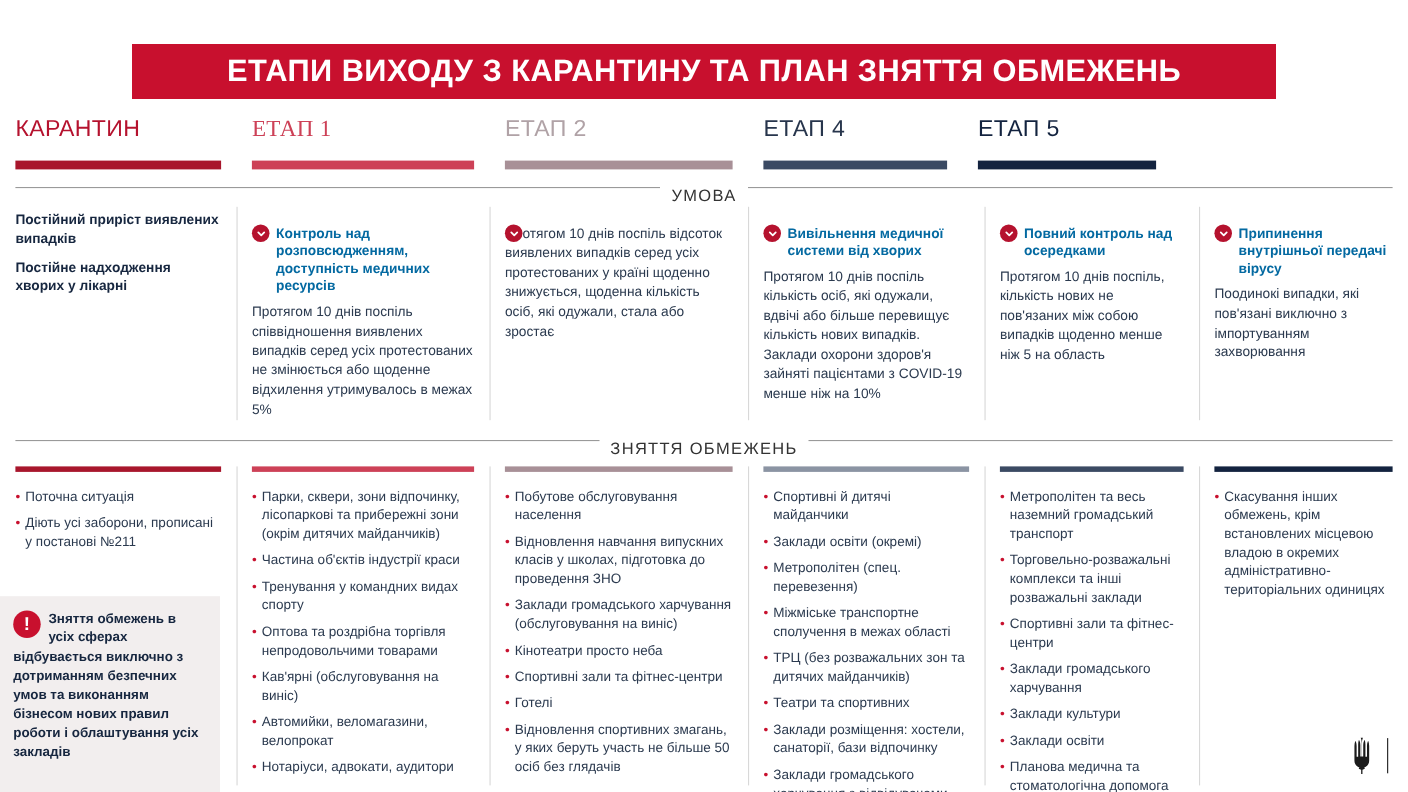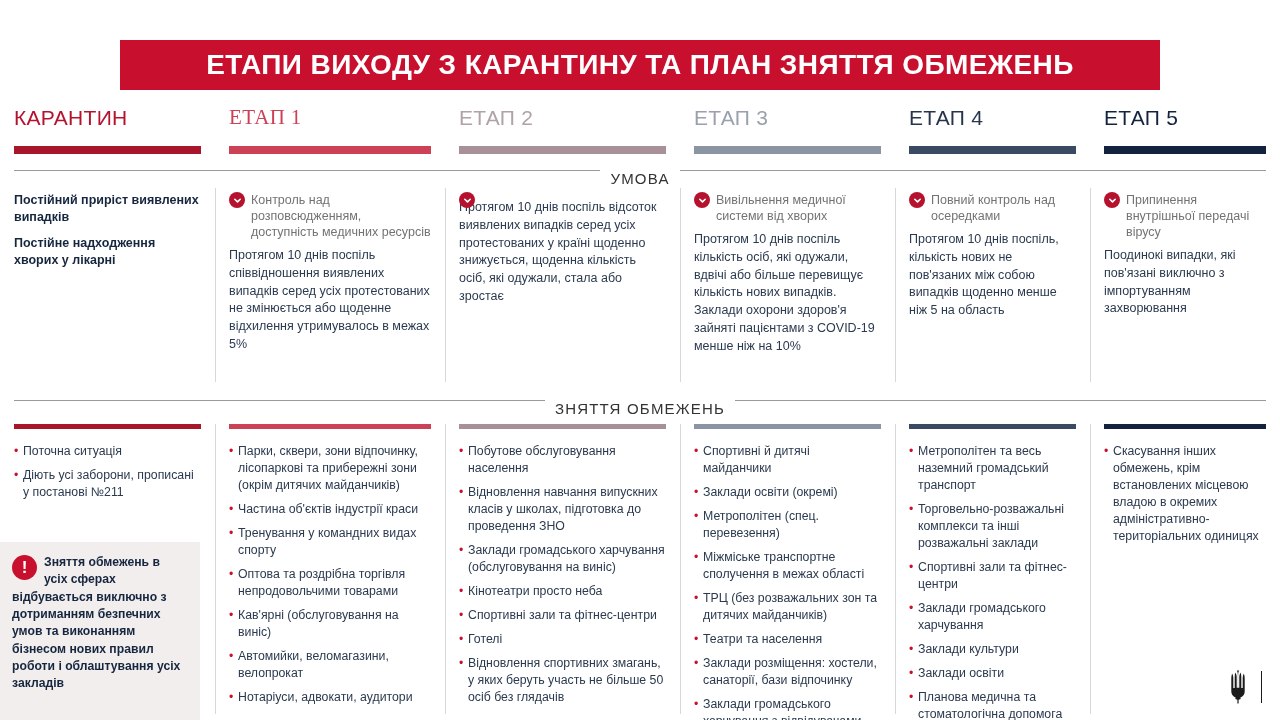--- a/index.html
+++ b/index.html
@@ -53,22 +53,22 @@
   .cond-row {
     position: absolute; left: 0; top: 192px; width: 1280px; height: 200px;
     display: flex;
   }
   .cond-col { position: relative; padding: 0 14px; }
   .cond-col + .cond-col::before {
     content: ""; position: absolute; left: 0; top: -4px; bottom: 10px;
     width: 1px; background: #d8d8d8;
   }
   .cond-head {
-    font-size: 12.5px; font-weight: normal; color: #737373; line-height: 1.28;
-    margin-bottom: 7px; position: relative; padding-left: 0;
+    font-size: 12.5px; font-weight: bold; color: #0369a1; line-height: 1.28;
+    margin-bottom: 7px; position: relative; padding-left: 0; margin-top: 12px;
   }
   .cond-head.with-icon { padding-left: 22px; }
   .chk-icon {
     position: absolute; left: 0; top: 0px; width: 16px; height: 16px;
     border-radius: 50%; background: #b5122e;
     display: flex; align-items: center; justify-content: center;
   }
   .chk-icon svg { display: block; }
   .cond-body {
     font-size: 12.5px; color: #2b3a4f; line-height: 1.42;
@@ -139,24 +139,20 @@
         <div class="stage-head-bar" style="background: rgb(168, 22, 44);"></div>
       </div>
       <div class="stage-head" style="width: 230px;">
         <div class="stage-head-title" style="color: rgb(205, 65, 87); font-family: Liberation Serif, serif;">ЕТАП 1</div>
         <div class="stage-head-bar" style="background: rgb(205, 65, 87);"></div>
       </div>
       <div class="stage-head" style="width: 235px;">
         <div class="stage-head-title" style="color: rgb(176, 162, 166);">ЕТАП 2</div>
         <div class="stage-head-bar" style="background: rgb(168, 144, 151);"></div>
       </div>
-      <div class="stage-head" style="width: 215px;">
-        <div class="stage-head-title" style="color: rgb(154, 161, 173);">ЕТАП 3</div>
-        <div class="stage-head-bar" style="background: rgb(139, 148, 163);"></div>
-      </div>
       <div class="stage-head" style="width: 195px;">
         <div class="stage-head-title" style="color: rgb(39, 53, 76);">ЕТАП 4</div>
         <div class="stage-head-bar" style="background: rgb(59, 74, 99);"></div>
       </div>
       <div class="stage-head" style="width: 190px;">
         <div class="stage-head-title" style="color: rgb(19, 35, 63);">ЕТАП 5</div>
         <div class="stage-head-bar" style="background: rgb(19, 35, 63);"></div>
       </div>
     </div>
 
@@ -252,21 +248,21 @@
         </ul>
       </div>
       <div class="rest-col" style="width: 215px;">
         <div class="rest-bar" style="background: rgb(139, 148, 163);"></div>
         <ul class="rest-list">
           <li>Спортивні й дитячі майданчики</li>
           <li>Заклади освіти (окремі)</li>
           <li>Метрополітен (спец. перевезення)</li>
           <li>Міжміське транспортне сполучення в межах області</li>
           <li>ТРЦ (без розважальних зон та дитячих майданчиків)</li>
-          <li>Театри та населення</li>
+          <li>Театри та спортивних</li>
           <li>Заклади розміщення: хостели, санаторії, бази відпочинку</li>
           <li>Заклади громадського харчування з відвідувачами</li>
         </ul>
       </div>
       <div class="rest-col" style="width: 195px;">
         <div class="rest-bar" style="background: rgb(59, 74, 99);"></div>
         <ul class="rest-list">
           <li>Метрополітен та весь наземний громадський транспорт</li>
           <li>Торговельно-розважальні комплекси та інші розважальні заклади</li>
           <li>Спортивні зали та фітнес-центри</li>

